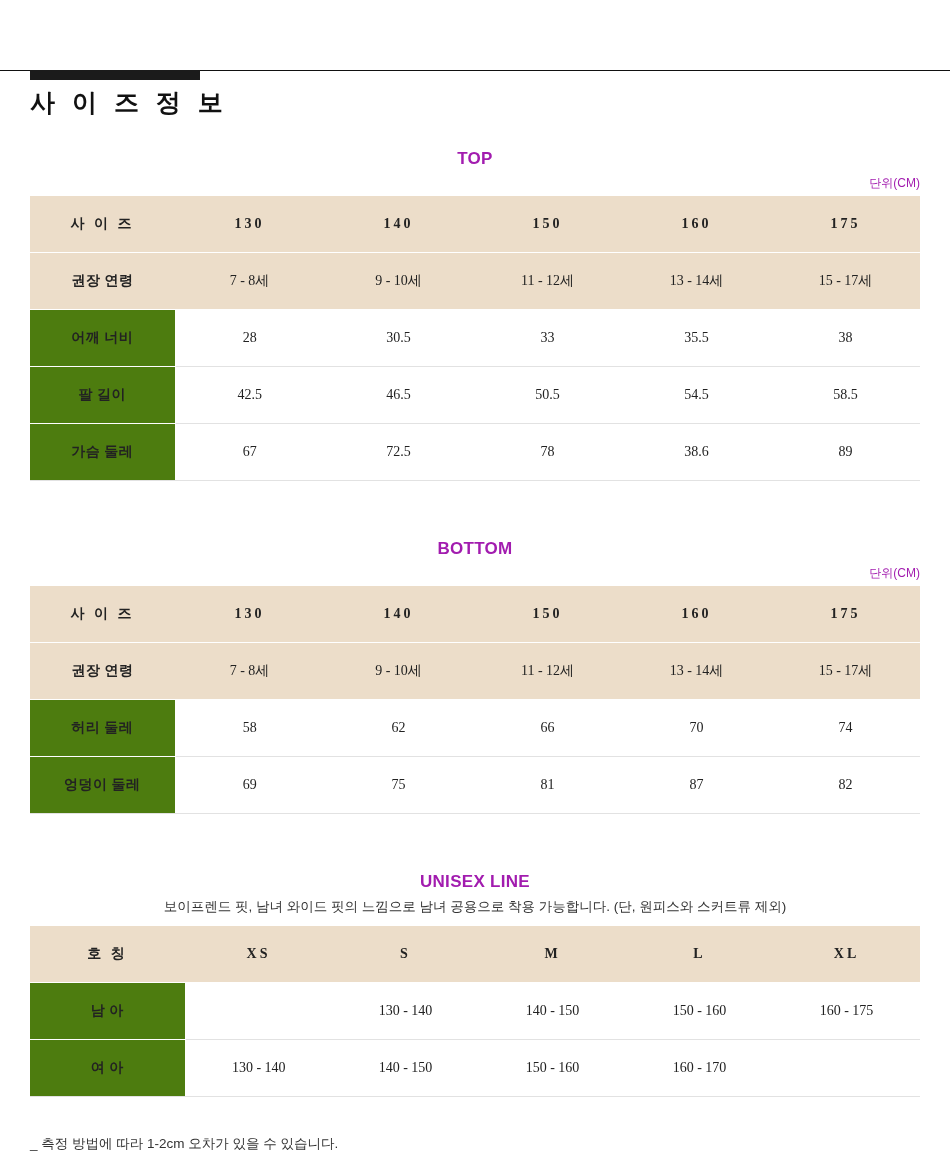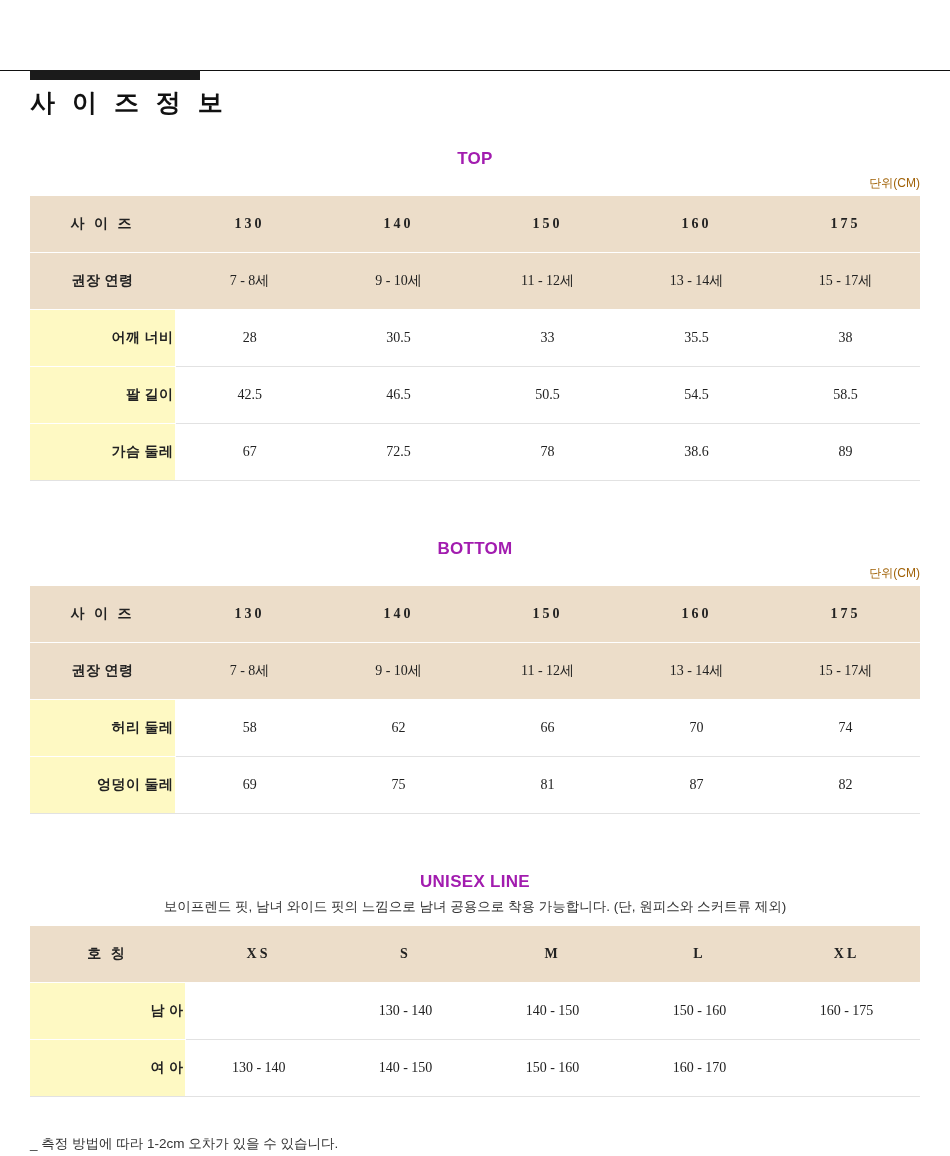--- a/index.html
+++ b/index.html
@@ -67,21 +67,21 @@
   }
   .section-note {
     text-align: center;
     font-size: 13.5px;
     color: #333333;
     margin: 4px 0 10px 0;
   }
   .unit-label {
     text-align: right;
     font-size: 12px;
-    color: #a16207;
+    color: #a21caf;
     margin-bottom: 4px;
   }
 
   table {
     width: 100%;
     border-collapse: collapse;
     table-layout: fixed;
     font-family: Liberation Serif, serif;
   }
   table td {
@@ -99,26 +99,25 @@
   }
   .age-cell {
     background: #ecddc9;
     border-bottom: 1px solid #ffffff;
   }
   .age-cell.label {
     font-weight: 700;
     letter-spacing: 0.5px;
   }
   .rowlabel {
-    background: #fef9c3;
+    background: #4d7c0f;
     font-weight: 700;
     letter-spacing: 0.5px;
     border-bottom: 1px solid #ffffff;
     border-right: 1px solid #ffffff;
-    text-align: right;
   }
   .rowlabel.last {
     border-bottom: 1px solid #e2e2e2;
   }
   .val {
     background: #ffffff;
   }
   .first-col { width: 145px; }
 
   

